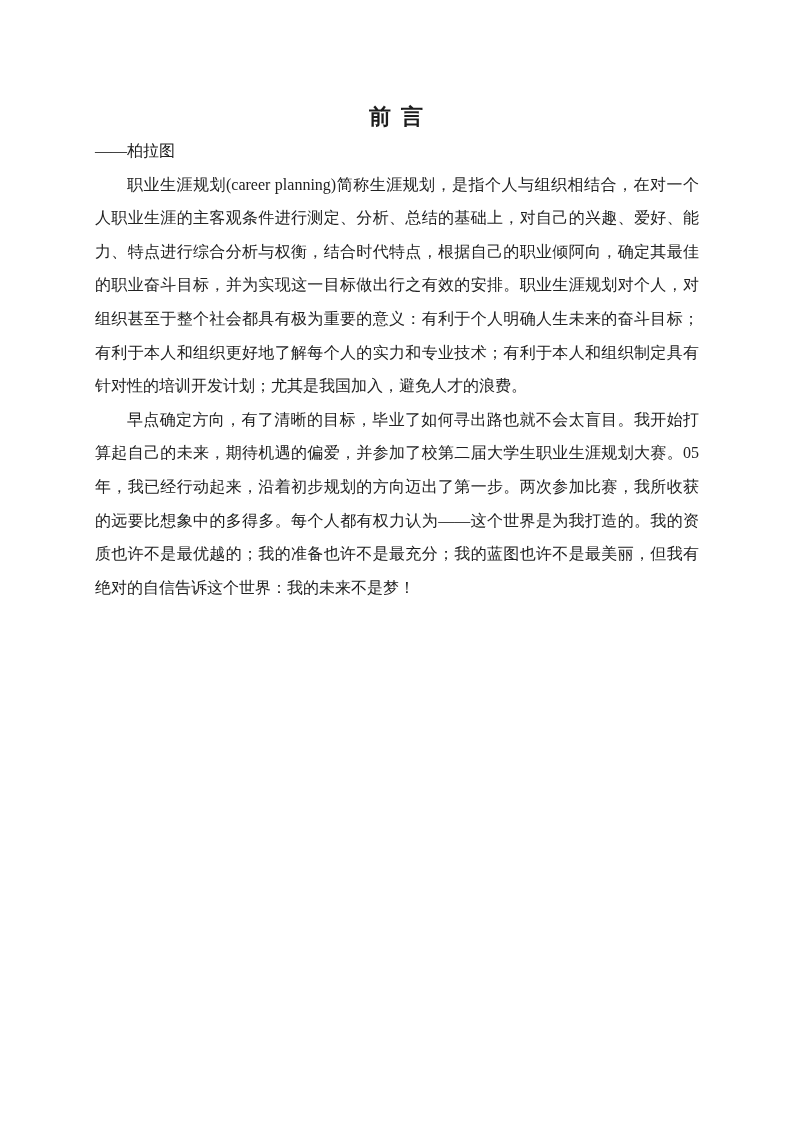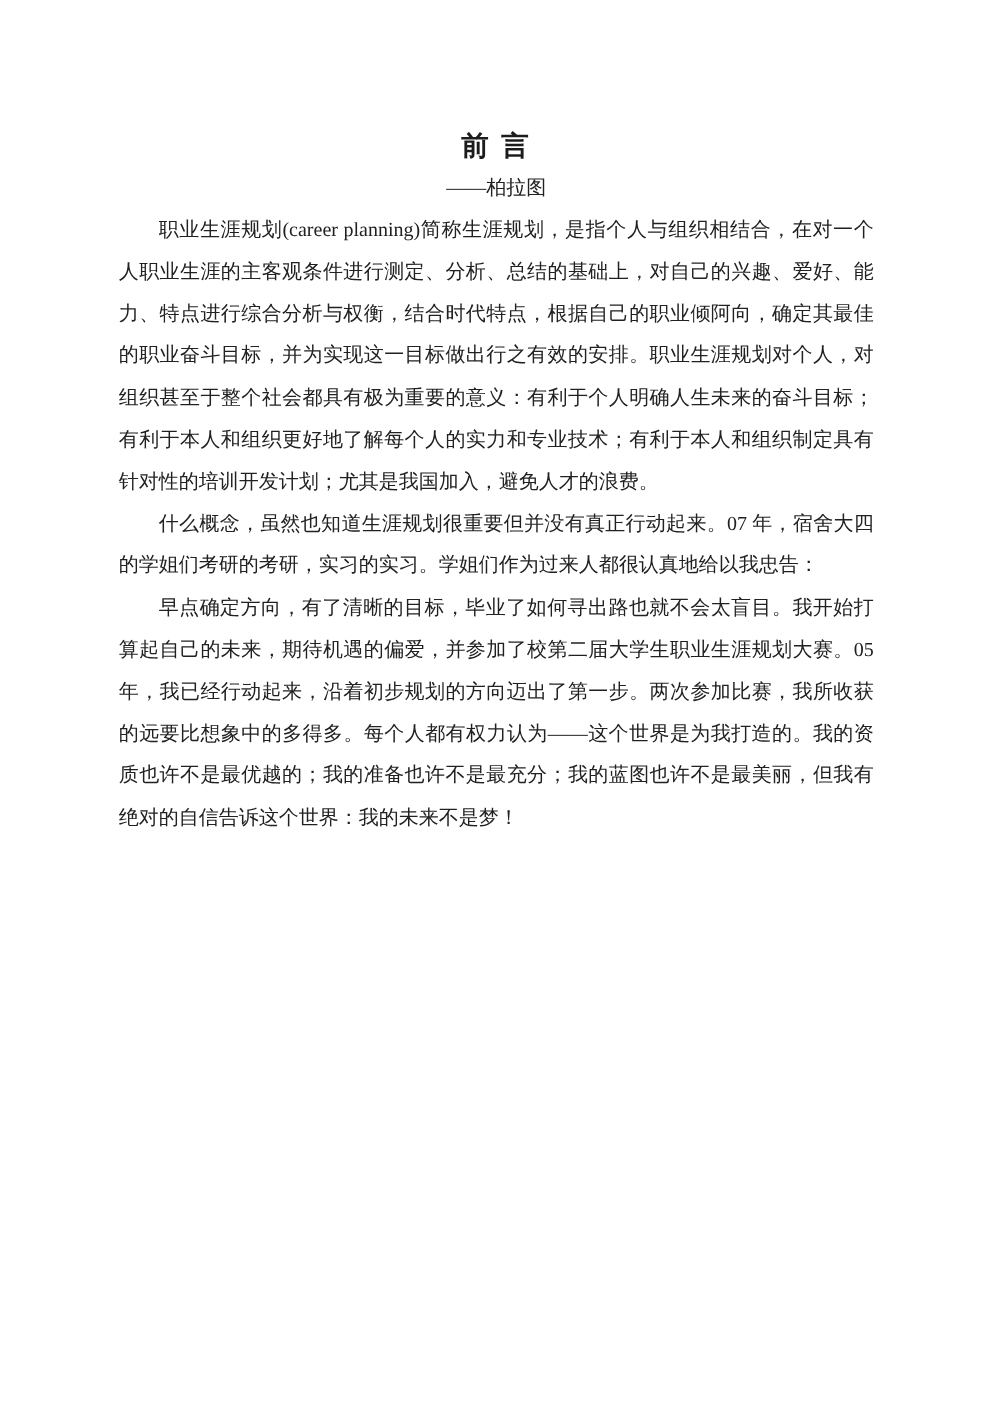--- a/index.html
+++ b/index.html
@@ -36,34 +36,33 @@
     padding: 0;
     font-family: "Liberation Serif", serif;
     font-size: 16px;
     line-height: 33.6px;
     color: #212121;
     text-align: justify;
     text-indent: 2em;
     word-break: break-all;
   }
   .para.center {
-    text-align: center;
+    text-align: left;
     text-indent: 0;
   }
 </style>
 </head>
 <body>
 
 <div class="page">
   <div class="content">
     <h1 class="doc-title">前 言</h1>
 
 
     <p class="para center">——柏拉图</p>
 
     <p class="para">职业生涯规划(career planning)简称生涯规划，是指个人与组织相结合，在对一个人职业生涯的主客观条件进行测定、分析、总结的基础上，对自己的兴趣、爱好、能力、特点进行综合分析与权衡，结合时代特点，根据自己的职业倾阿向，确定其最佳的职业奋斗目标，并为实现这一目标做出行之有效的安排。职业生涯规划对个人，对组织甚至于整个社会都具有极为重要的意义：有利于个人明确人生未来的奋斗目标；有利于本人和组织更好地了解每个人的实力和专业技术；有利于本人和组织制定具有针对性的培训开发计划；尤其是我国加入，避免人才的浪费。</p>
 
 
-    <p class="para">什么概念，虽然也知道生涯规划很重要但并没有真正行动起来。07 年，宿舍大四的学姐们考研的考研，实习的实习。学姐们作为过来人都很认真地给以我忠告：</p>
 
     <p class="para">早点确定方向，有了清晰的目标，毕业了如何寻出路也就不会太盲目。我开始打算起自己的未来，期待机遇的偏爱，并参加了校第二届大学生职业生涯规划大赛。05 年，我已经行动起来，沿着初步规划的方向迈出了第一步。两次参加比赛，我所收获的远要比想象中的多得多。每个人都有权力认为——这个世界是为我打造的。我的资质也许不是最优越的；我的准备也许不是最充分；我的蓝图也许不是最美丽，但我有绝对的自信告诉这个世界：我的未来不是梦！</p>
   </div>
 </div>
 
 </body></html>

